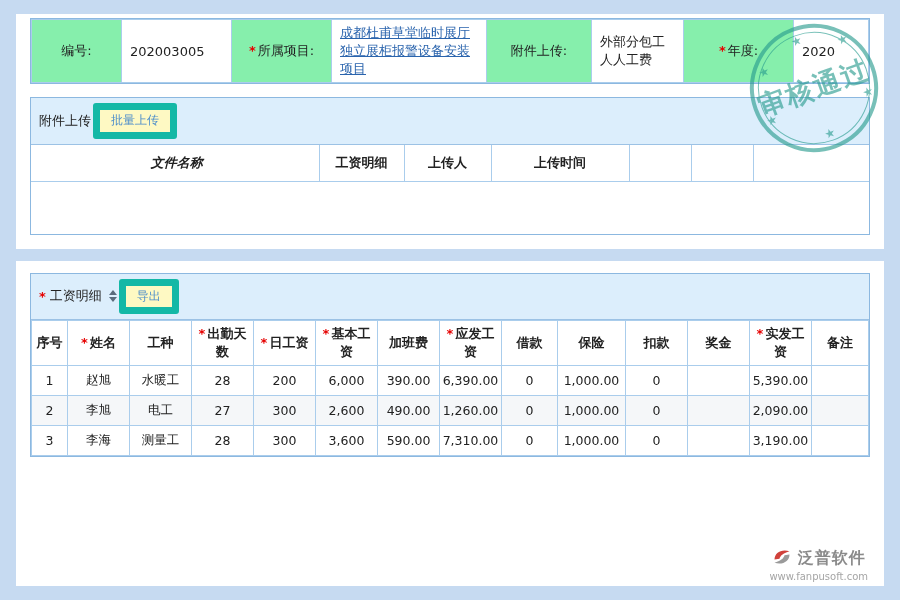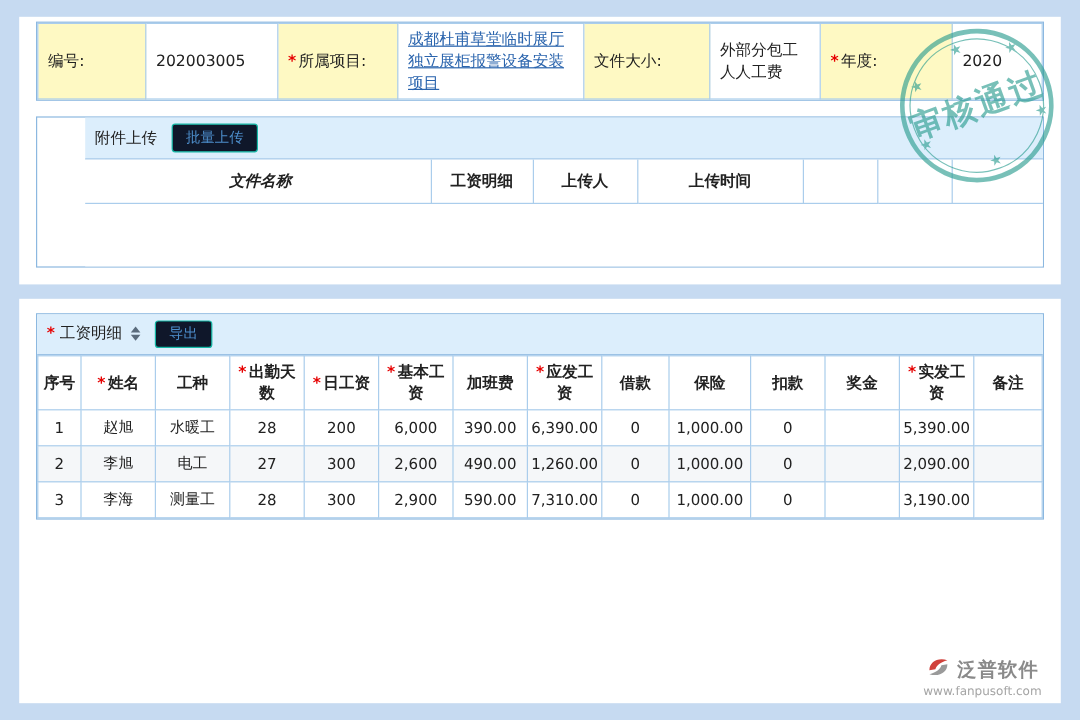--- a/index.html
+++ b/index.html
@@ -11,43 +11,43 @@
     display:flex; flex-direction:column; gap:12px;
     padding:14px 16px; overflow:hidden; position:relative;
   }
   .block { background:#ffffff; }
   .block1 { padding:4px 14px 14px; }
   .block2 { flex:1; padding:12px 14px 6px; position:relative; }
 
   .page-title { text-align:center; font-size:20px; font-weight:bold; color:#111; margin:10px 0 14px; letter-spacing:1px; }
 
   .panel { border:1px solid #8cb8e0; background:#fff; }
-  .panel-gap { margin-top:13px;padding-left:40px; }
+  .panel-gap { margin-top:13px; }
   .panel-header {
     background:#dceefc; border-bottom:1px solid #9cc2e5;
     padding:5px 8px; display:flex; align-items:center; gap:2px; min-height:28px;
     font-size:13px; color:#222;
   }
 
   table { border-collapse:collapse; width:100%; table-layout:fixed; }
 
   
   .info-table td { border:1px solid #aacdec; padding:4px 8px; font-size:13px; vertical-align:middle; }
-  .info-table .lbl { background:#fef9c3; text-align:left; color:#222; }
+  .info-table .lbl { background:#86efac; text-align:center; color:#222; }
   .info-table .val { background:#fff; text-align:left; }
   .info-table tr:first-child td { height:48px; }
   .info-table tr:last-child  td { height:30px; }
   .link { color:#2a64ad; text-decoration:underline; cursor:pointer; }
 
   .req { color:#e60000; font-weight:bold; margin-right:2px; }
 
   .btn {
-    background:#0f172a; border:1px solid #14b8a6; color:#4d8ecb;
+    background:#fef9c3; border:7px solid #14b8a6; color:#4d8ecb;
     font-size:12px; padding:3px 11px; border-radius:3px; cursor:pointer;
-    font-family:inherit; line-height:1.3; margin-left:10px;
+    font-family:inherit; line-height:1.3; 
   }
 
   
   .att-table th {
     border:1px solid #aacdec; border-top:none; padding:9px 6px;
     font-weight:bold; font-size:13px; text-align:center; background:#fff;
   }
   .att-table th:first-child { text-align:center; padding-left:10px; border-left:none;font-style:italic; }
   .att-table th:last-child { border-right:none; }
   .att-empty { height:52px; background:#fff; }
@@ -112,21 +112,21 @@
           <col style="width:92px">
           <col style="width:110px">
           <col>
       </colgroup>
       <tbody>
           <tr>
         <td class="lbl"><span>编号:</span></td>
         <td class="val">202003005</td>
         <td class="lbl"><span class="req">*</span><span>所属项目:</span></td>
         <td class="val"><a class="link">成都杜甫草堂临时展厅独立展柜报警设备安装项目</a></td>
-        <td class="lbl"><span>文件大小:</span></td>
+        <td class="lbl"><span>附件上传:</span></td>
         <td class="val">外部分包工人人工费</td>
         <td class="lbl"><span class="req">*</span><span>年度:</span></td>
         <td class="val">2020</td>
       </tr>
     </tbody>
       </table>
   </div>
 
   <div class="panel panel-gap">
     <div class="panel-header">
@@ -239,21 +239,21 @@
             <td></td>
             <td>2,090.00</td>
             <td></td>
           </tr>
           <tr>
             <td>3</td>
             <td>李海</td>
             <td>测量工</td>
             <td>28</td>
             <td>300</td>
-            <td>2,900</td>
+            <td>3,600</td>
             <td>590.00</td>
             <td>7,310.00</td>
             <td>0</td>
             <td>1,000.00</td>
             <td>0</td>
             <td></td>
             <td>3,190.00</td>
             <td></td>
           </tr>
         </tbody>

